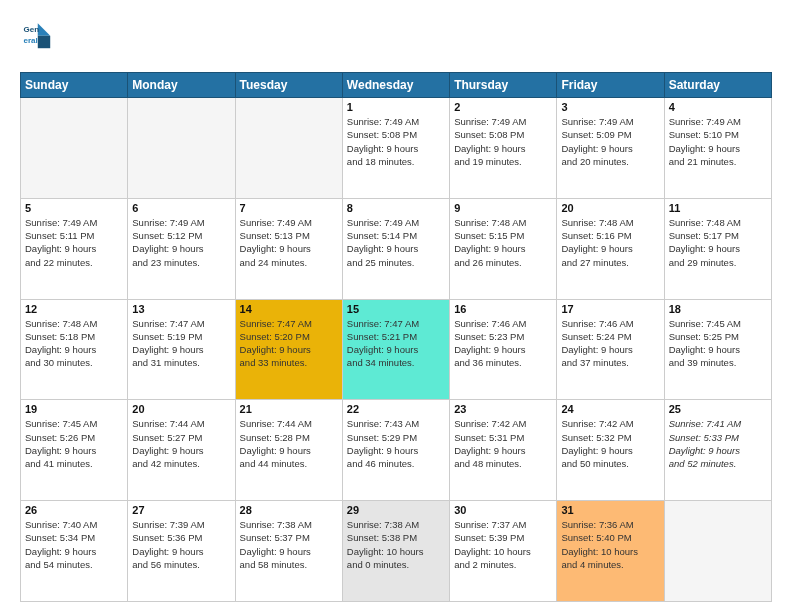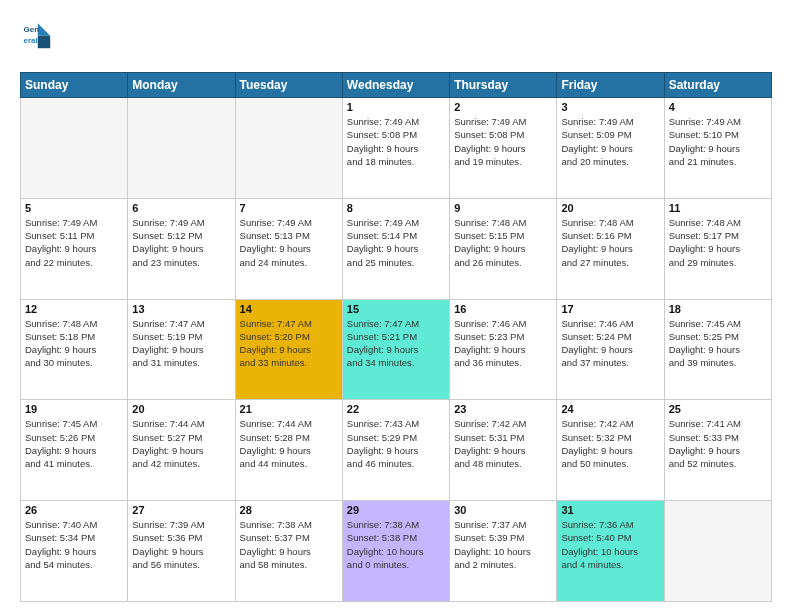--- a/index.html
+++ b/index.html
@@ -301,21 +301,21 @@
           </td>
           <td>
             <span class="day-num">24</span>
             <div class="day-info" style="white-space: pre-line;">Sunrise: 7:42 AM
 Sunset: 5:32 PM
 Daylight: 9 hours
 and 50 minutes.</div>
           </td>
           <td>
             <span class="day-num">25</span>
-            <div class="day-info" style="white-space: pre-line;">Sunrise: 7:41 AM
+            <div class="day-info" style="white-space: pre-line; font-style: italic;">Sunrise: 7:41 AM
 Sunset: 5:33 PM
 Daylight: 9 hours
 and 52 minutes.</div>
           </td>
         </tr>
         <tr>
           <td style="background: rgb(255, 255, 255);">
             <span class="day-num">26</span>
             <div class="day-info" style="white-space: pre-line;">Sunrise: 7:40 AM
 Sunset: 5:34 PM
@@ -329,35 +329,35 @@
 Daylight: 9 hours
 and 56 minutes.</div>
           </td>
           <td style="background: rgb(255, 255, 255);">
             <span class="day-num">28</span>
             <div class="day-info" style="white-space: pre-line;">Sunrise: 7:38 AM
 Sunset: 5:37 PM
 Daylight: 9 hours
 and 58 minutes.</div>
           </td>
-          <td style="background: #c4b5fd;">
+          <td style="background: #e5e5e5;">
             <span class="day-num">29</span>
             <div class="day-info" style="white-space: pre-line;">Sunrise: 7:38 AM
 Sunset: 5:38 PM
 Daylight: 10 hours
 and 0 minutes.</div>
           </td>
           <td style="background: rgb(255, 255, 255);">
             <span class="day-num">30</span>
             <div class="day-info" style="white-space: pre-line;">Sunrise: 7:37 AM
 Sunset: 5:39 PM
 Daylight: 10 hours
 and 2 minutes.</div>
           </td>
-          <td style="background: #5eead4;">
+          <td style="background: #fdba74;">
             <span class="day-num">31</span>
             <div class="day-info" style="white-space: pre-line;">Sunrise: 7:36 AM
 Sunset: 5:40 PM
 Daylight: 10 hours
 and 4 minutes.</div>
           </td>
           <td class="empty"></td>
         </tr>
       </tbody>
   </table>

